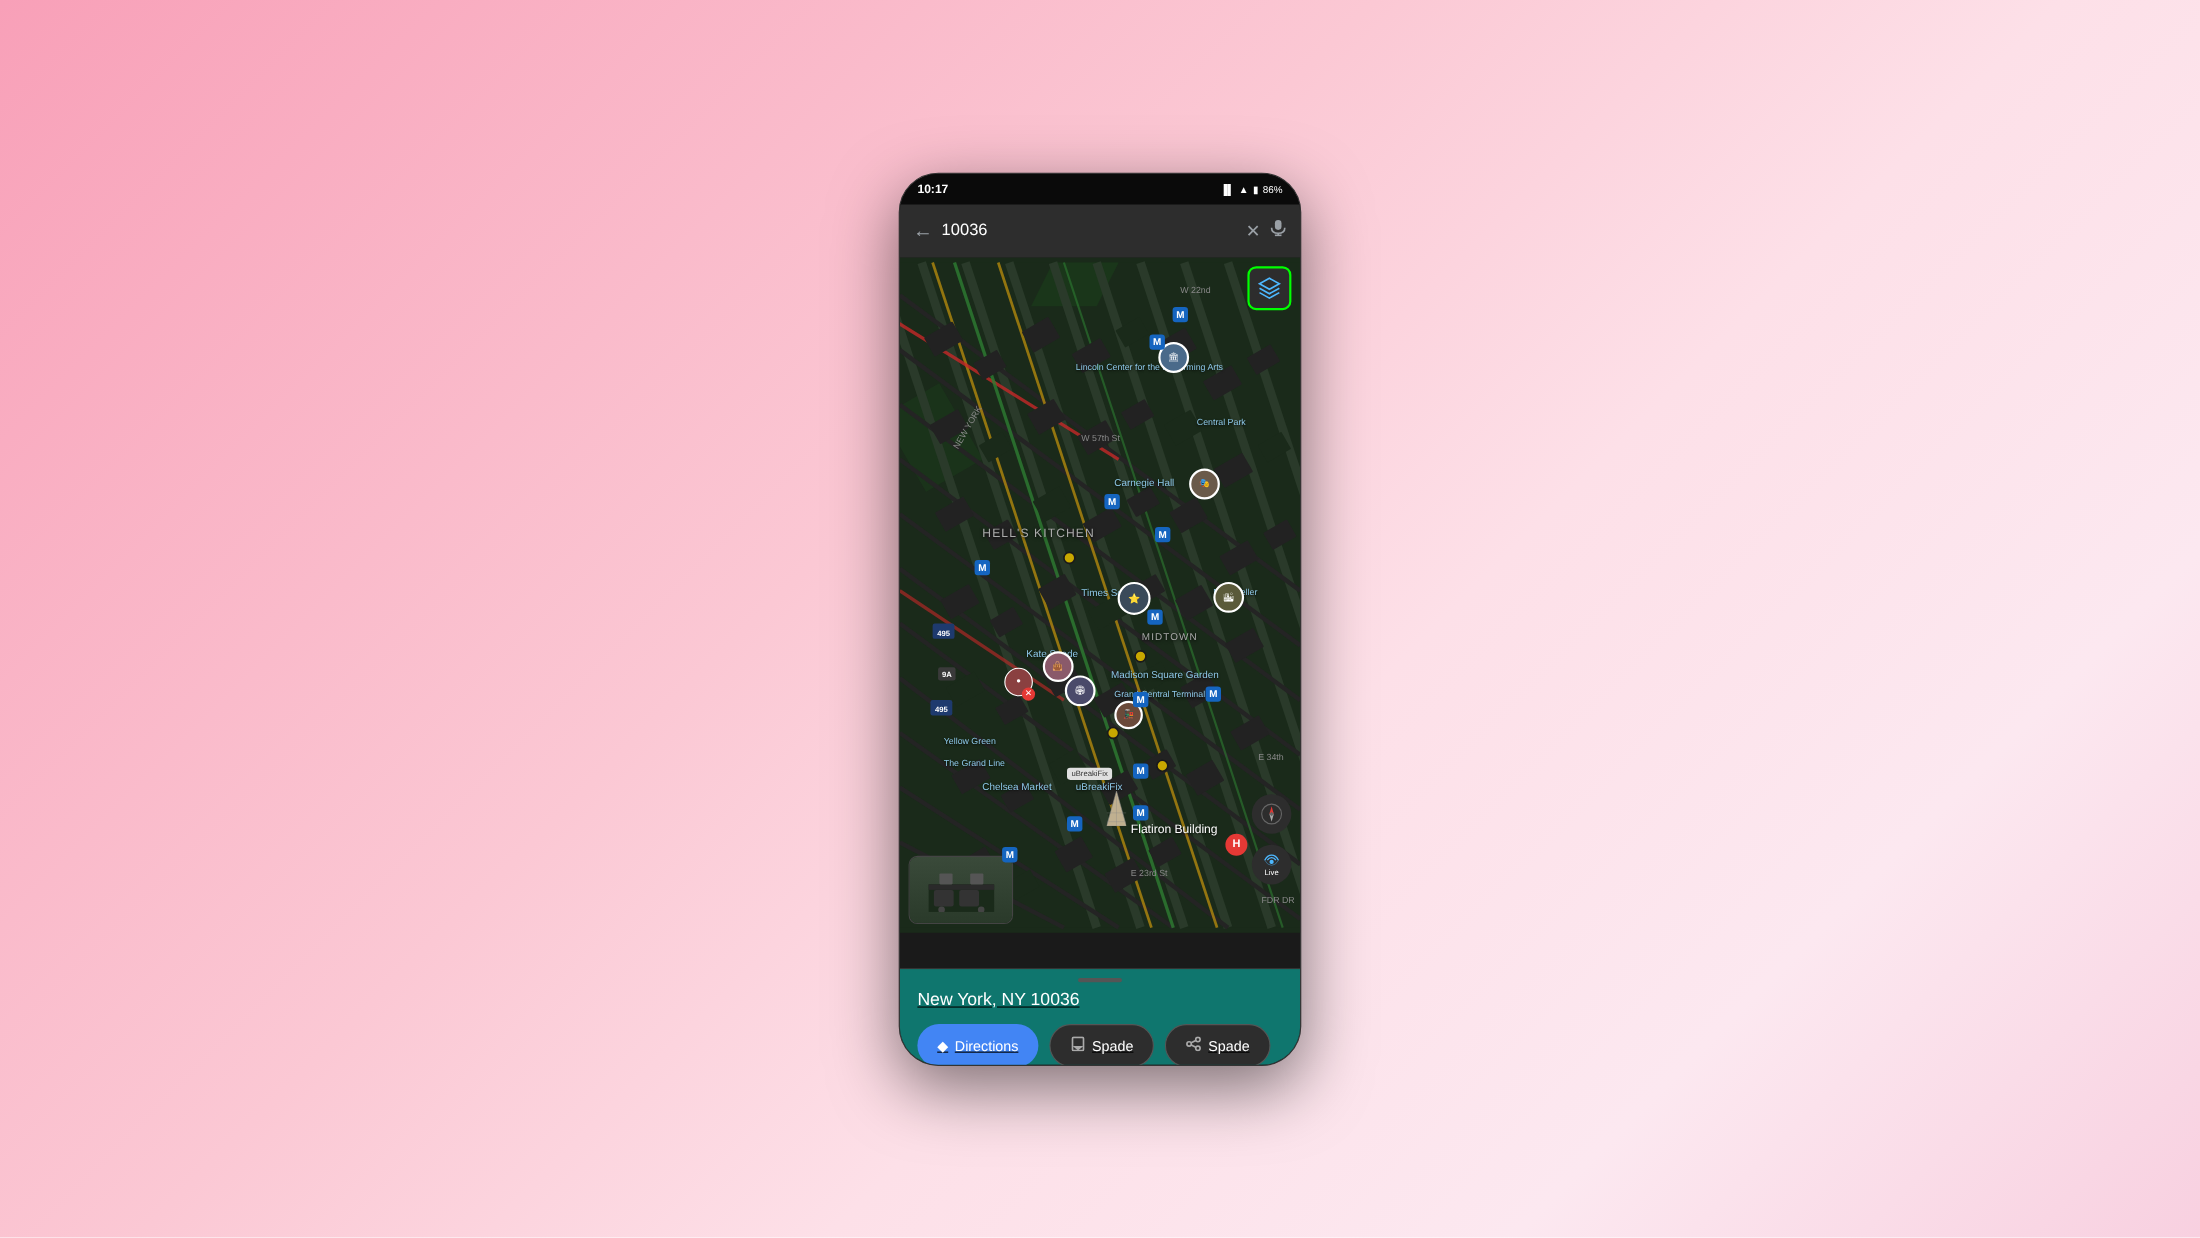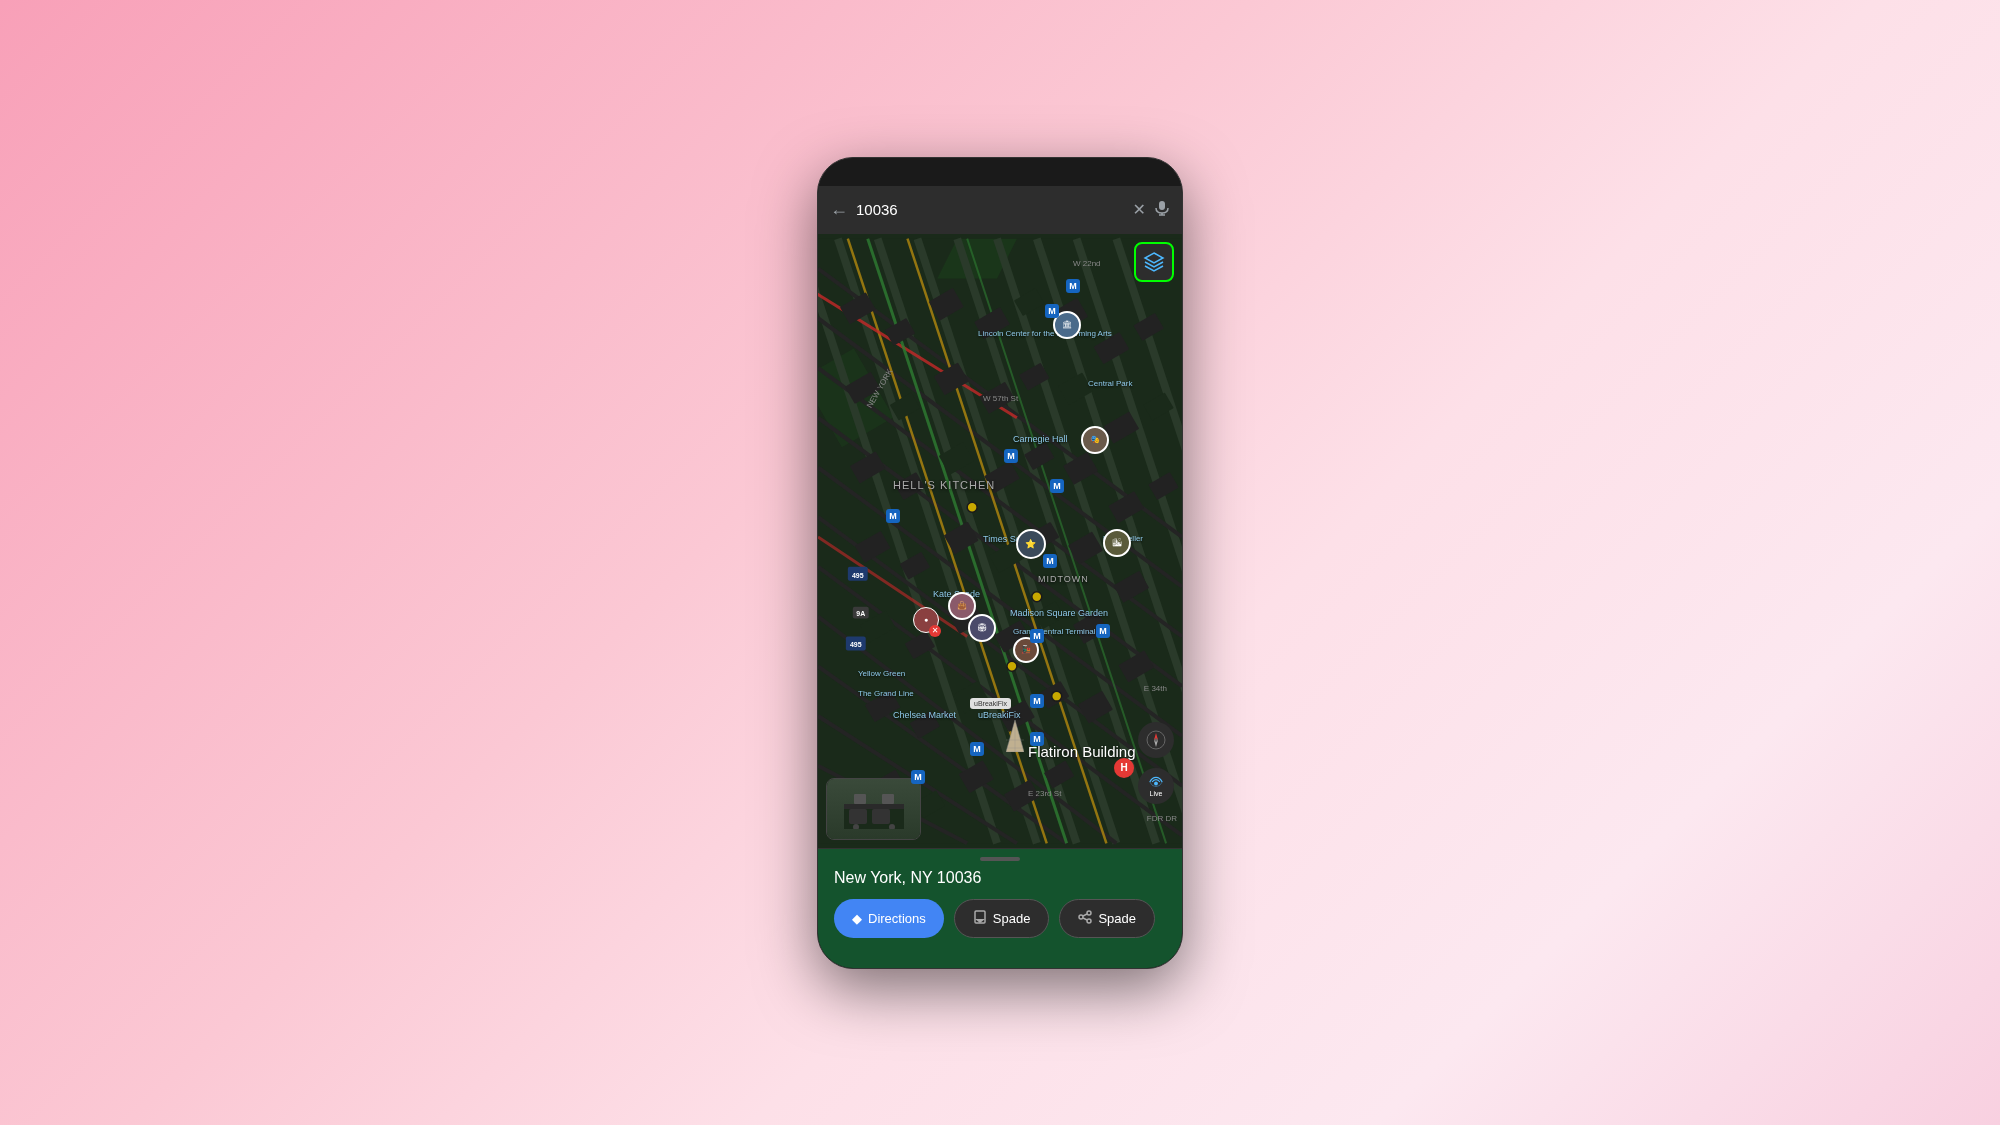--- a/index.html
+++ b/index.html
@@ -216,24 +216,25 @@
       pointer-events: none;
       z-index: 3;
     }
 
     
     .bottom-panel {
       position: absolute;
       bottom: 0;
       left: 0;
       right: 0;
-      height: 120px;
-      background: #14532d;
+      height: 88px;
+      background: #0f766e;
       z-index: 10;
       border-top: 1px solid #333;
+      text-decoration: underline;
     }
     .drag-handle {
       width: 40px;
       height: 4px;
       background: #555;
       border-radius: 2px;
       margin: 8px auto;
     }
     .location-title {
       color: white;
@@ -296,20 +297,29 @@
       font-size: 10px;
       font-weight: 700;
       z-index: 4;
     }
   </style>
 </head>
 <body>
 
 <div class="phone-container">
 
+  <div class="status-bar">
+    <span class="status-time">10:17</span>
+    <div class="status-right">
+      <span class="status-icon">▐▌</span>
+      <span class="status-icon">▲</span>
+      <span class="status-icon">▮</span>
+      <span class="battery-text">86%</span>
+    </div>
+  </div>
 
   <div class="search-bar">
     <span class="search-back">←</span>
     <span class="search-input-display">10036</span>
     <span class="search-clear">✕</span>
     <span class="search-mic">
       <svg width="16" height="16" viewBox="0 0 16 16" fill="#9aa0a6">
         <rect x="5" y="1" width="6" height="9" rx="3"></rect>
         <path d="M2 8 Q2 13 8 13 Q14 13 14 8" stroke="#9aa0a6" stroke-width="1.5" fill="none"></path>
         <line x1="8" y1="13" x2="8" y2="15" stroke="#9aa0a6" stroke-width="1.5"></line>
@@ -495,21 +505,21 @@
 
     <div style="position:absolute;bottom:92px;left:188px;">
       <svg width="18" height="32" viewBox="0 0 18 32">
         <polygon points="9,0 18,32 0,32" fill="#c0b090" stroke="#888" stroke-width="0.5"></polygon>
         <line x1="9" y1="4" x2="9" y2="32" stroke="#888" stroke-width="0.3"></line>
         <line x1="0" y1="20" x2="18" y2="20" stroke="#888" stroke-width="0.3"></line>
         <line x1="1" y1="28" x2="17" y2="28" stroke="#888" stroke-width="0.3"></line>
       </svg>
     </div>
 
-    <div class="map-label-white" style="bottom:88px;left:210px;font-size:15px;">Flatiron Building</div>
+    <div class="map-label-white" style="bottom:88px;left:210px;font-size:11px;">Flatiron Building</div>
 
     <div style="position:absolute;bottom:8px;left:8px;width:95px;height:62px;border-radius:8px;overflow:hidden;border:1px solid #444;">
       <div style="width:100%;height:100%;background:linear-gradient(180deg,#3a4a3a,#2a3a2a);display:flex;align-items:center;justify-content:center;">
         <svg width="60" height="40" viewBox="0 0 60 40">
           <rect x="0" y="15" width="60" height="25" fill="#1a2a1a"></rect>
           <rect x="0" y="15" width="60" height="5" fill="#2a2a2a"></rect>
           <rect x="5" y="20" width="18" height="15" rx="2" fill="#333"></rect>
           <rect x="28" y="20" width="18" height="15" rx="2" fill="#333"></rect>
           <rect x="10" y="5" width="12" height="10" rx="1" fill="#555"></rect>
           <rect x="38" y="5" width="12" height="10" rx="1" fill="#555"></rect>

